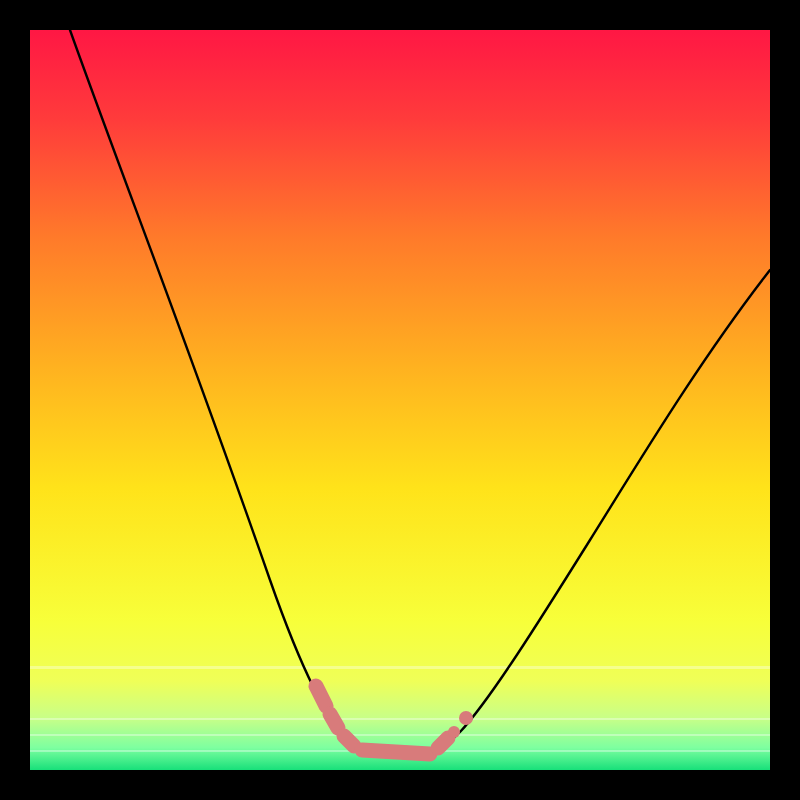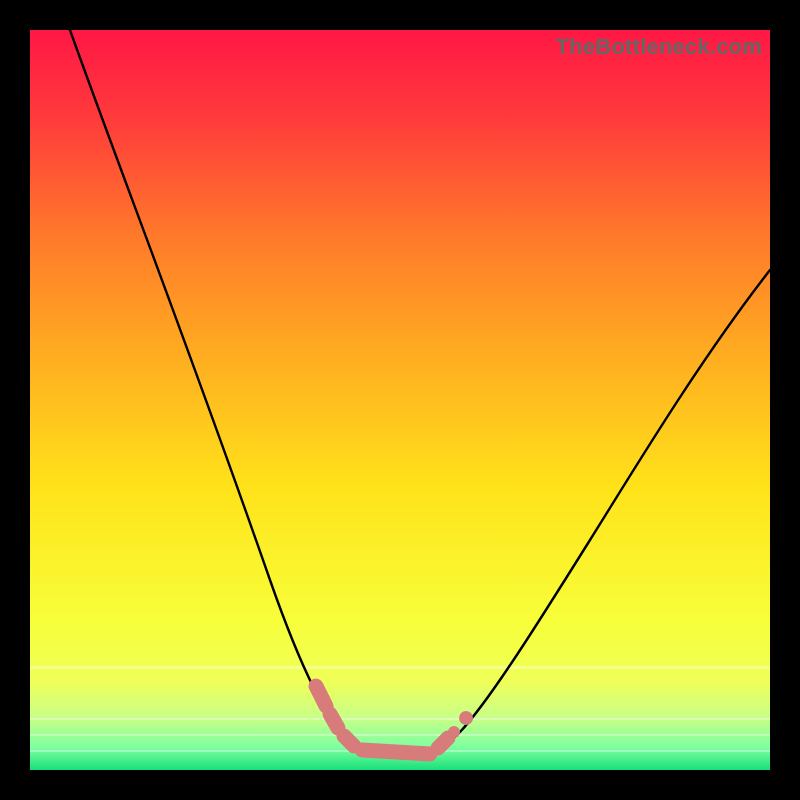--- a/index.html
+++ b/index.html
@@ -85,15 +85,14 @@
         <line x1="286" y1="656" x2="296" y2="676"></line>
         <line x1="300" y1="684" x2="308" y2="698"></line>
         <line x1="314" y1="706" x2="324" y2="716"></line>
         <line x1="332" y1="720" x2="400" y2="724"></line>
         <line x1="408" y1="718" x2="418" y2="708"></line>
         <circle cx="436" cy="688" r="7" fill="#d87b7b" stroke="none"></circle>
         <circle cx="424" cy="702" r="6" fill="#d87b7b" stroke="none"></circle>
       </g>
     </svg>
 
-    <div class="watermark">TheBottleneck.com</div>
   </div>
 </div>
 
 </body></html>

